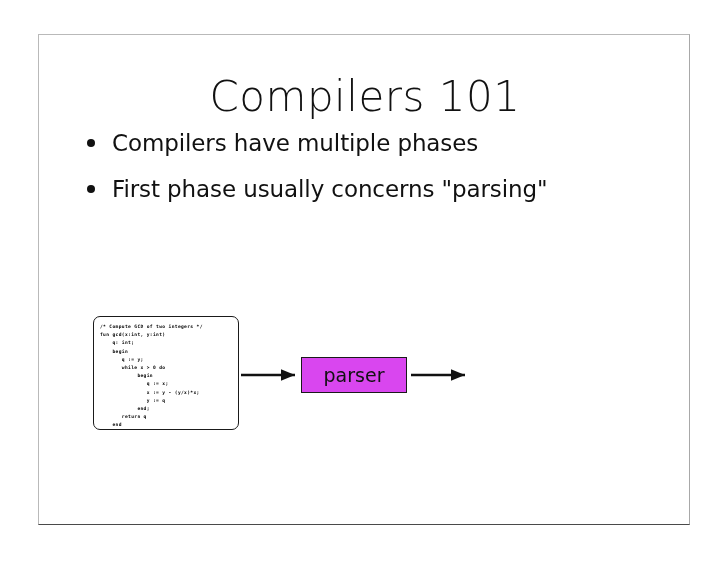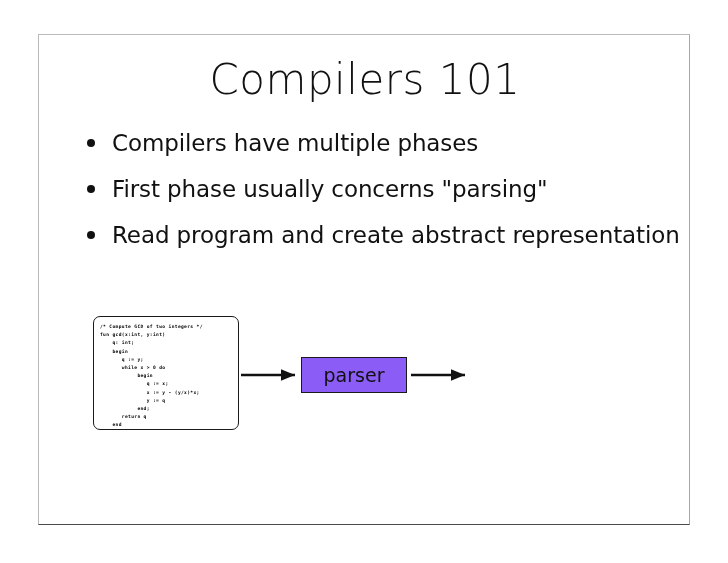--- a/index.html
+++ b/index.html
@@ -23,21 +23,21 @@
     background: #ffffff;
     border: 1px solid #b9b9b9;
     border-right-color: #a8a8a8;
     border-bottom: 1px solid #4a4a4a;
     box-sizing: border-box;
   }
 
   #slide-title {
     position: absolute;
     left: 0;
-    top: 20px;
+    top: 37px;
     width: 652px;
     text-align: center;
     font-size: 42px;
     font-weight: 300;
     letter-spacing: 0.5px;
     color: #111111;
     font-family: "DejaVu Sans", sans-serif;
     white-space: nowrap;
   }
 
@@ -104,21 +104,21 @@
     letter-spacing: 0.35px;
   }
 
   #parser-box {
     position: absolute;
     left: 262px;
     top: 322px;
     width: 106px;
     height: 36px;
     border: 1.6px solid #1a1a1a;
-    background: #8b5cf6;
+    background: #d946ef;
     box-sizing: border-box;
     display: flex;
     align-items: center;
     justify-content: center;
     text-align: center;
   }
   #parser-label {
     font-size: 19px;
     color: #111111;
     font-family: "DejaVu Sans", sans-serif;
@@ -141,24 +141,20 @@
   <div id="slide-title">Compilers 101</div>
 
   <div id="bullet-list">
     <div class="bullet-row">
       <span class="bullet-dot"></span>
       <span class="bullet-text">Compilers have multiple phases</span>
     </div>
     <div class="bullet-row">
       <span class="bullet-dot"></span>
       <span class="bullet-text">First phase usually concerns "parsing"</span>
-    </div>
-    <div class="bullet-row">
-      <span class="bullet-dot"></span>
-      <span class="bullet-text">Read program and create abstract representation</span>
     </div>
   </div>
 
   <div id="code-box">
     <pre id="code-text">/* Compute GCD of two integers */
 fun gcd(x:int, y:int)
     q: int;
     begin
        q := y;
        while x &gt; 0 do

